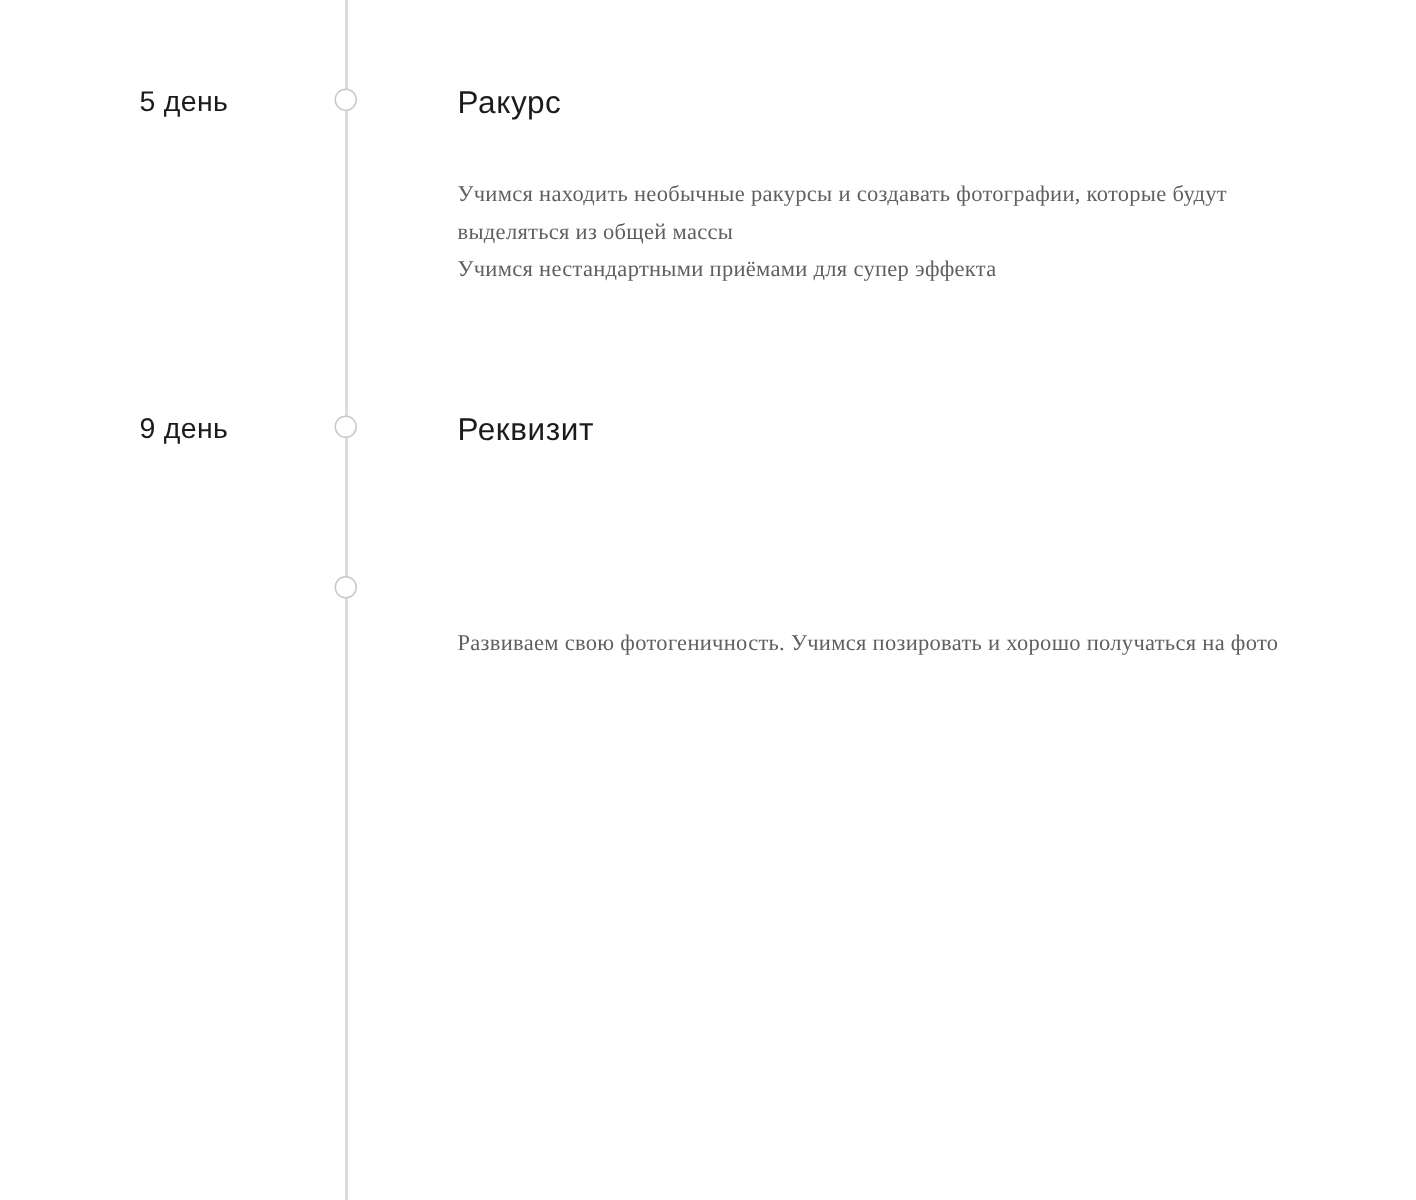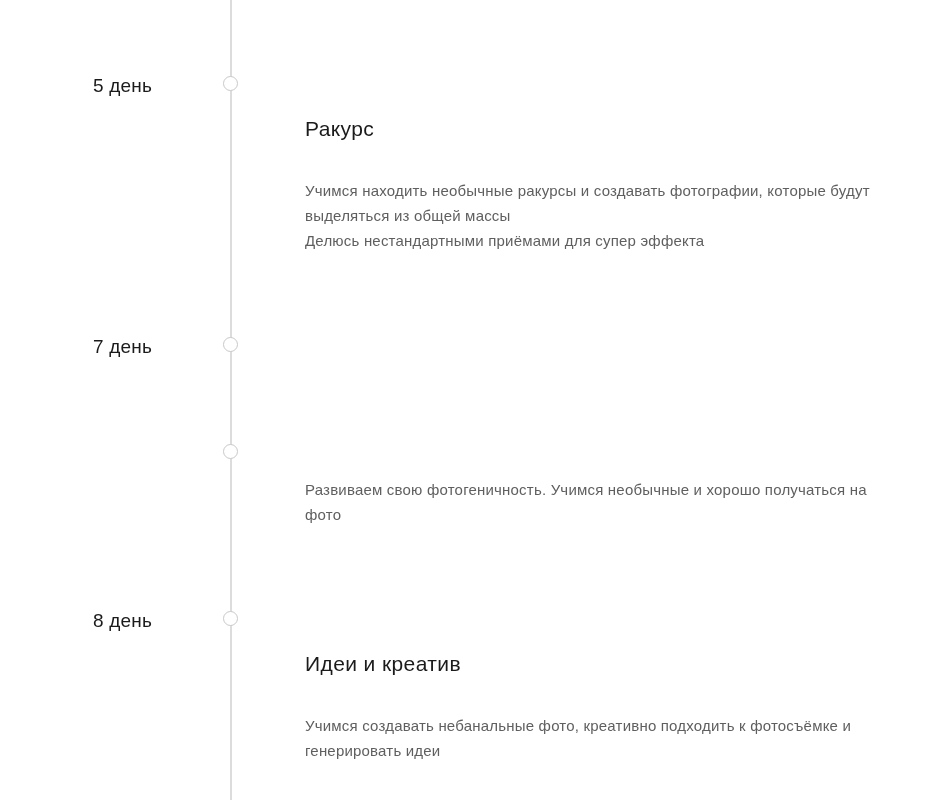--- a/index.html
+++ b/index.html
@@ -15,21 +15,21 @@
     left: 230px;
     top: 0;
     width: 2px;
     height: 800px;
     background: var(--line-color, #dcdcdc);
     z-index: 0;
   }
   .page {
     position: relative;
     z-index: 1;
-    padding-top: 73px;
+    padding-top: 56px;
   }
   .timeline-item {
     display: grid;
     grid-template-columns: 130px 16px 66px 575px;
     padding-left: 93px;
     margin-bottom: 81px;
   }
   .day-label {
     grid-column: 1;
     font-size: 19px;
@@ -54,24 +54,24 @@
   }
   .content {
     grid-column: 4;
   }
   .item-title {
     font-size: 21px;
     line-height: 26px;
     font-weight: 500;
     color: var(--text-color, #1b1b1b);
     letter-spacing: 0.4px;
-    margin-top: 43px;
   }
   .item-desc {
     margin-top: 36px;
+    font-family: Liberation Serif, serif;
   }
   .item-desc p {
     font-size: 15px;
     line-height: 25px;
     color: var(--desc-color, #5f5f5f);
     letter-spacing: 0.2px;
   }
 </style>
 </head>
 <body>
@@ -82,51 +82,40 @@
 
   <section class="timeline-item">
     <div class="day-label">5 день</div>
     <div class="marker">
       <span class="marker-circle"></span>
     </div>
     <div class="content">
       <h2 class="item-title">Ракурс</h2>
       <div class="item-desc">
         <p>Учимся находить необычные ракурсы и создавать фотографии, которые будут выделяться из общей массы</p>
-        <p>Делюсь нестандартными приёмами для супер эффекта</p>
+        <p>Учимся нестандартными приёмами для супер эффекта</p>
       </div>
     </div>
   </section>
 
   <section class="timeline-item">
-    <div class="day-label">7 день</div>
+    <div class="day-label">9 день</div>
     <div class="marker">
       <span class="marker-circle"></span>
     </div>
     <div class="content">
+      <h2 class="item-title">Реквизит</h2>
     </div>
   </section>
 
   <section class="timeline-item">
     <div class="marker">
       <span class="marker-circle"></span>
     </div>
     <div class="content">
       <div class="item-desc">
-        <p>Развиваем свою фотогеничность. Учимся необычные и хорошо получаться на фото</p>
+        <p>Развиваем свою фотогеничность. Учимся позировать и хорошо получаться на фото</p>
       </div>
     </div>
   </section>
 
-  <section class="timeline-item">
-    <div class="day-label">8 день</div>
-    <div class="marker">
-      <span class="marker-circle"></span>
-    </div>
-    <div class="content">
-      <h2 class="item-title">Идеи и креатив</h2>
-      <div class="item-desc">
-        <p>Учимся создавать небанальные фото, креативно подходить к фотосъёмке и генерировать идеи</p>
-      </div>
-    </div>
-  </section>
 
 </div>
 
 </body></html>

